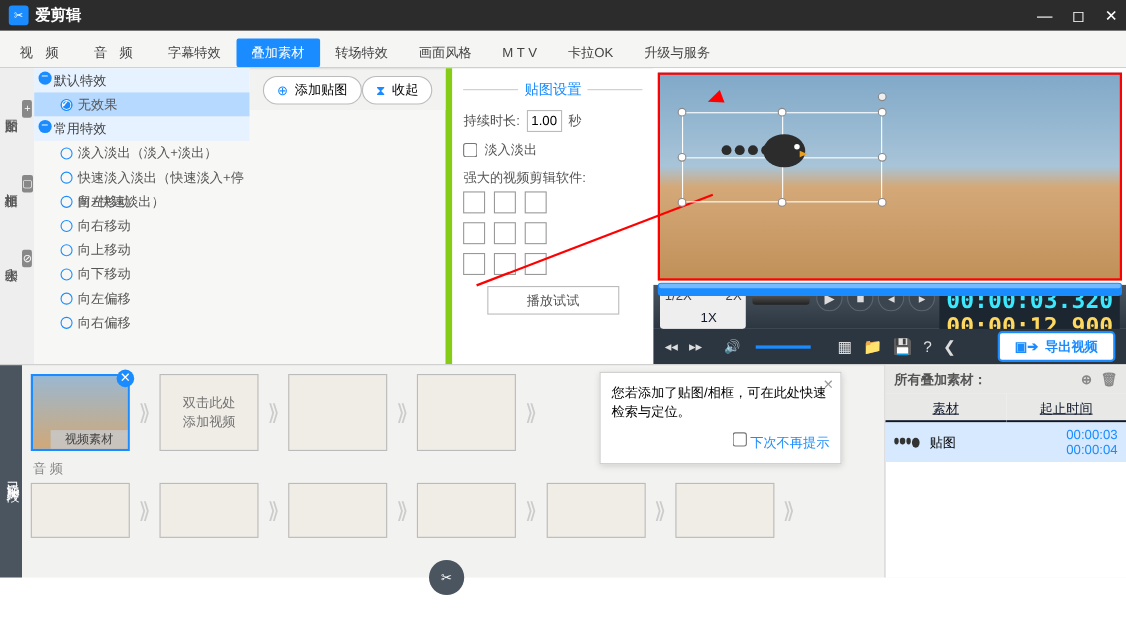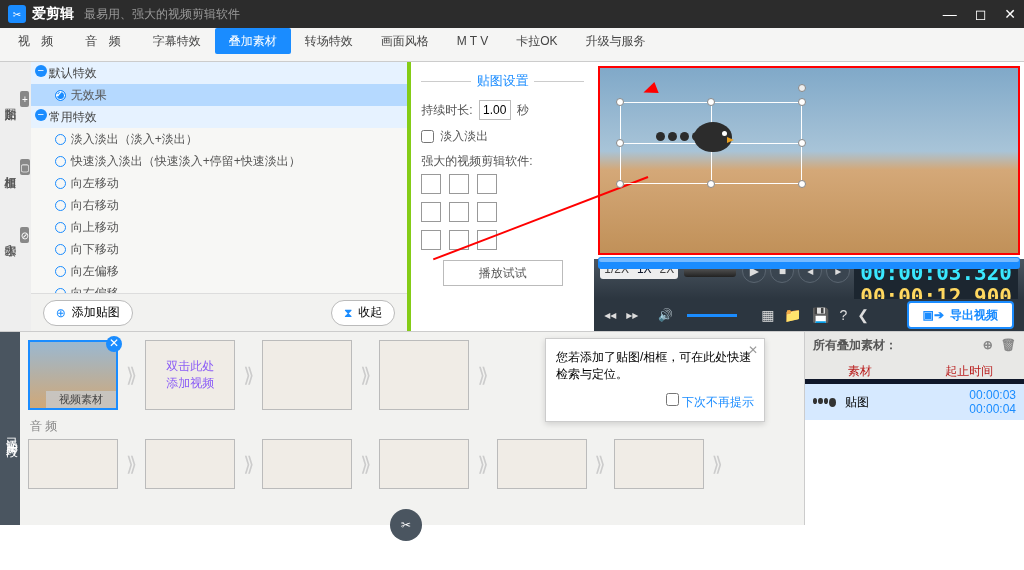--- a/index.html
+++ b/index.html
@@ -3,29 +3,29 @@
 <meta charset="utf-8">
 <style>
 *{box-sizing:border-box;margin:0;padding:0;font-family:"Microsoft YaHei",sans-serif;font-size:12px;}
 body{background:#fff;width:1024px;height:570px;overflow:hidden;position:relative;}
 .titlebar{height:28px;background:#2c2c2c;display:flex;align-items:center;padding:0 8px;color:#fff;}
 .titlebar .logo{width:18px;height:18px;background:#1a8cff;border-radius:3px;margin-right:6px;display:flex;align-items:center;justify-content:center;color:#fff;font-size:10px;}
 .titlebar .name{font-size:14px;font-weight:bold;margin-right:10px;}
 .titlebar .sub{color:#999;}
 .winctrl{margin-left:auto;display:flex;gap:18px;}
 .winctrl span{cursor:pointer;font-size:14px;}
-.tabs{height:34px;background:#f5f5f4;border-bottom:1px solid #ccc;display:flex;align-items:flex-start;padding:0 4px;}
+.tabs{height:34px;background:#f5f5f4;border-bottom:1px solid #ccc;display:flex;align-items:flex-end;padding:0 4px;}
 .tabs .tab{padding:0 14px;height:26px;line-height:26px;color:#444;cursor:pointer;letter-spacing:4px;}
 .tabs .tab.noletter{letter-spacing:0;}
 .tabs .tab.active{background:#1a8cff;color:#fff;border-radius:2px;}
 .main{display:flex;height:269px;}
 .sidebuttons{width:34px;background:#eee;display:flex;flex-direction:column;align-items:center;padding-top:8px;gap:10px;}
 .sbtn{width:28px;height:58px;display:flex;flex-direction:column;align-items:center;justify-content:center;color:#555;cursor:pointer;writing-mode:vertical-rl;font-size:11px;gap:2px;}
 .sbtn .ic{width:16px;height:16px;background:#888;writing-mode:horizontal-tb;border-radius:2px;display:flex;align-items:center;justify-content:center;color:#fff;font-size:10px;}
-.effects{width:420px;background:#f7f7f5;border-right:4px solid #84cc16;display:flex;flex-direction:column;}
+.effects{width:420px;background:#f7f7f5;border-right:6px solid #84cc16;display:flex;flex-direction:row;}
 .efflist{flex:1;overflow:hidden;}
 .effgroup{background:#e6f2ff;height:22px;line-height:22px;padding-left:18px;position:relative;color:#444;}
 .effgroup::before{content:"−";position:absolute;left:4px;top:3px;width:12px;height:12px;background:#1a8cff;color:#fff;border-radius:50%;text-align:center;line-height:11px;font-size:11px;}
 .effitem{height:22px;line-height:22px;padding-left:40px;position:relative;color:#555;cursor:pointer;}
 .effitem.selected{background:#b5d9ff;}
 .effitem::before{content:"";position:absolute;left:24px;top:6px;width:9px;height:9px;border:1px solid #1a8cff;border-radius:50%;}
 .effitem.selected::before{background:#1a8cff;box-shadow:0 0 0 1px #fff inset;}
 .effitem.selected::after{content:"✔";position:absolute;left:25px;top:0;color:#fff;font-size:8px;}
 .effbottom{height:38px;display:flex;align-items:center;justify-content:space-between;padding:0 12px;background:#f2f2f0;border-top:1px solid #ddd;}
 .btn{height:26px;padding:0 12px;background:#fff;border:1px solid #bbb;border-radius:13px;display:flex;align-items:center;gap:6px;cursor:pointer;}
@@ -54,61 +54,60 @@
 .bird{position:absolute;left:96px;top:56px;width:38px;height:30px;background:#2c2c2c;border-radius:50% 50% 48% 48%;}
 .bird::before{content:"";position:absolute;right:5px;top:9px;width:5px;height:5px;background:#fff;border-radius:50%;}
 .bird::after{content:"";position:absolute;right:-2px;top:15px;width:0;height:0;border-left:7px solid #e8a020;border-top:3px solid transparent;border-bottom:3px solid transparent;}
 .dots{position:absolute;left:58px;top:66px;display:flex;gap:3px;}
 .dots span{width:9px;height:9px;background:#2c2c2c;border-radius:50%;}
 .pvctrl{height:40px;background:linear-gradient(#4a5560,#2c3640);display:flex;align-items:flex-start;padding:0 6px;gap:4px;}
 .seekbar{position:absolute;left:4px;right:4px;top:195px;height:12px;background:#1a8cff;border-radius:3px;}
 .seekbar .shine{position:absolute;left:1px;right:1px;top:1px;height:4px;background:rgba(255,255,255,0.4);border-radius:2px;}
 .speed{background:#eee;border-radius:3px;display:flex;font-size:10px;}
 .speed span{padding:3px 4px;color:#444;}
-.speed .on{color:#0f172a;font-weight:normal;}
+.speed .on{color:#0f172a;font-weight:normal;margin-top:20px;}
 .cbtn{width:24px;height:24px;border:1px solid #5a6570;border-radius:50%;background:#3a4550;display:flex;align-items:center;justify-content:center;color:#ddd;cursor:pointer;}
 .timebox{margin-left:auto;background:#1c2630;border-radius:3px;padding:2px 6px;text-align:right;}
 .timebox div{color:#3ae8ff;font-family:monospace;font-size:21px;font-weight:bold;}
 .timebox div:last-child{color:#ffd860;}
 .pvctrl2{height:32px;background:#2c3640;display:flex;align-items:center;gap:10px;padding:0 10px;}
 .pvctrl2 .ic{color:#ddd;cursor:pointer;font-size:14px;}
 .export{margin-left:auto;height:28px;padding:0 14px;background:#fff;border:2px solid #1a8cff;border-radius:4px;display:flex;align-items:center;gap:6px;color:#1a8cff;font-weight:bold;cursor:pointer;}
 .timeline{height:194px;background:#f2f2f0;border-top:1px solid #ccc;display:flex;position:relative;}
 .tltab{width:20px;background:#4a5560;color:#fff;writing-mode:vertical-rl;text-align:center;padding-top:8px;letter-spacing:2px;}
 .clips{flex:1;padding:8px;display:flex;flex-direction:column;}
 .cliprow{display:flex;gap:8px;align-items:center;}
 .clip{width:90px;height:70px;border:1px solid #bbb;background:#f0ece6;position:relative;}
 .clip.filled{background:linear-gradient(#9bb8d0 0%,#d0a878 100%);border:2px solid #1a8cff;}
 .clip .del{position:absolute;top:-6px;right:-6px;width:16px;height:16px;border-radius:50%;background:#1a8cff;color:#fff;text-align:center;line-height:15px;cursor:pointer;}
 .clip .cap{position:absolute;bottom:0;left:16px;right:0;background:rgba(200,200,200,0.85);color:#444;text-align:center;font-size:11px;padding:1px;}
-.clip .hint{position:absolute;inset:0;display:flex;align-items:center;justify-content:center;color:#8b5cf6;text-align:center;}
+.clip .hint{position:absolute;inset:0;display:flex;align-items:center;justify-content:center;color:#737373;text-align:center;}
 .chev{color:#ccc;font-size:20px;}
 .audlabel{color:#888;margin:8px 0 4px 2px;}
 .tooltip{position:absolute;left:545px;top:6px;width:220px;background:#fff;border:1px solid #ccc;box-shadow:0 2px 6px rgba(0,0,0,0.15);padding:10px;}
 .tooltip .x{position:absolute;top:4px;right:6px;color:#999;cursor:pointer;}
 .tooltip .chk{margin-top:10px;text-align:right;color:#1a8cff;}
 .matpanel{width:220px;border-left:1px solid #ccc;background:#fff;display:flex;flex-direction:column;}
 .mathdr{height:26px;background:#e8e8e6;display:flex;align-items:center;padding:0 8px;color:#555;font-weight:bold;}
 .mathdr .ic{margin-left:auto;color:#888;cursor:pointer;}
 .mattabs{display:flex;height:26px;}
-.mattabs div{flex:1;background:#e8e8e6;text-align:center;line-height:26px;color:#b91c1c;border-bottom:5px solid #0f172a;}
+.mattabs div{flex:1;background:#e8e8e6;text-align:center;line-height:26px;color:#0f172a;border-bottom:2px solid #0f172a;text-decoration:underline;}
 .matrow{display:flex;align-items:center;height:36px;background:#d6e9ff;padding:0 8px;}
 .matrow .thumb2{width:24px;display:flex;}
 .matrow .thumb2 span{width:6px;height:6px;background:#333;border-radius:50%;margin-right:1px;}
 .matrow .times{margin-left:auto;text-align:right;font-size:11px;color:#1a8cff;}
 .scissor{position:absolute;left:390px;bottom:-16px;width:32px;height:32px;background:#4a5560;border-radius:50%;display:flex;align-items:center;justify-content:center;color:#fff;}
 .wheel{width:52px;height:18px;background:linear-gradient(#222,#555,#222);border-radius:3px;margin:0 2px;}
 </style>
 </head>
 <body>
 
 <div class="titlebar">
   <div class="logo">✂</div>
   <span class="name">爱剪辑</span>
-  <span class="sub">最易用、强大的视频剪辑软件</span>
   <div class="winctrl">
     <span>—</span>
     <span>◻</span>
     <span>✕</span>
   </div>
 </div>
 
 <div class="tabs">
   <div class="tab">视  频</div>
   <div class="tab">音  频</div>

